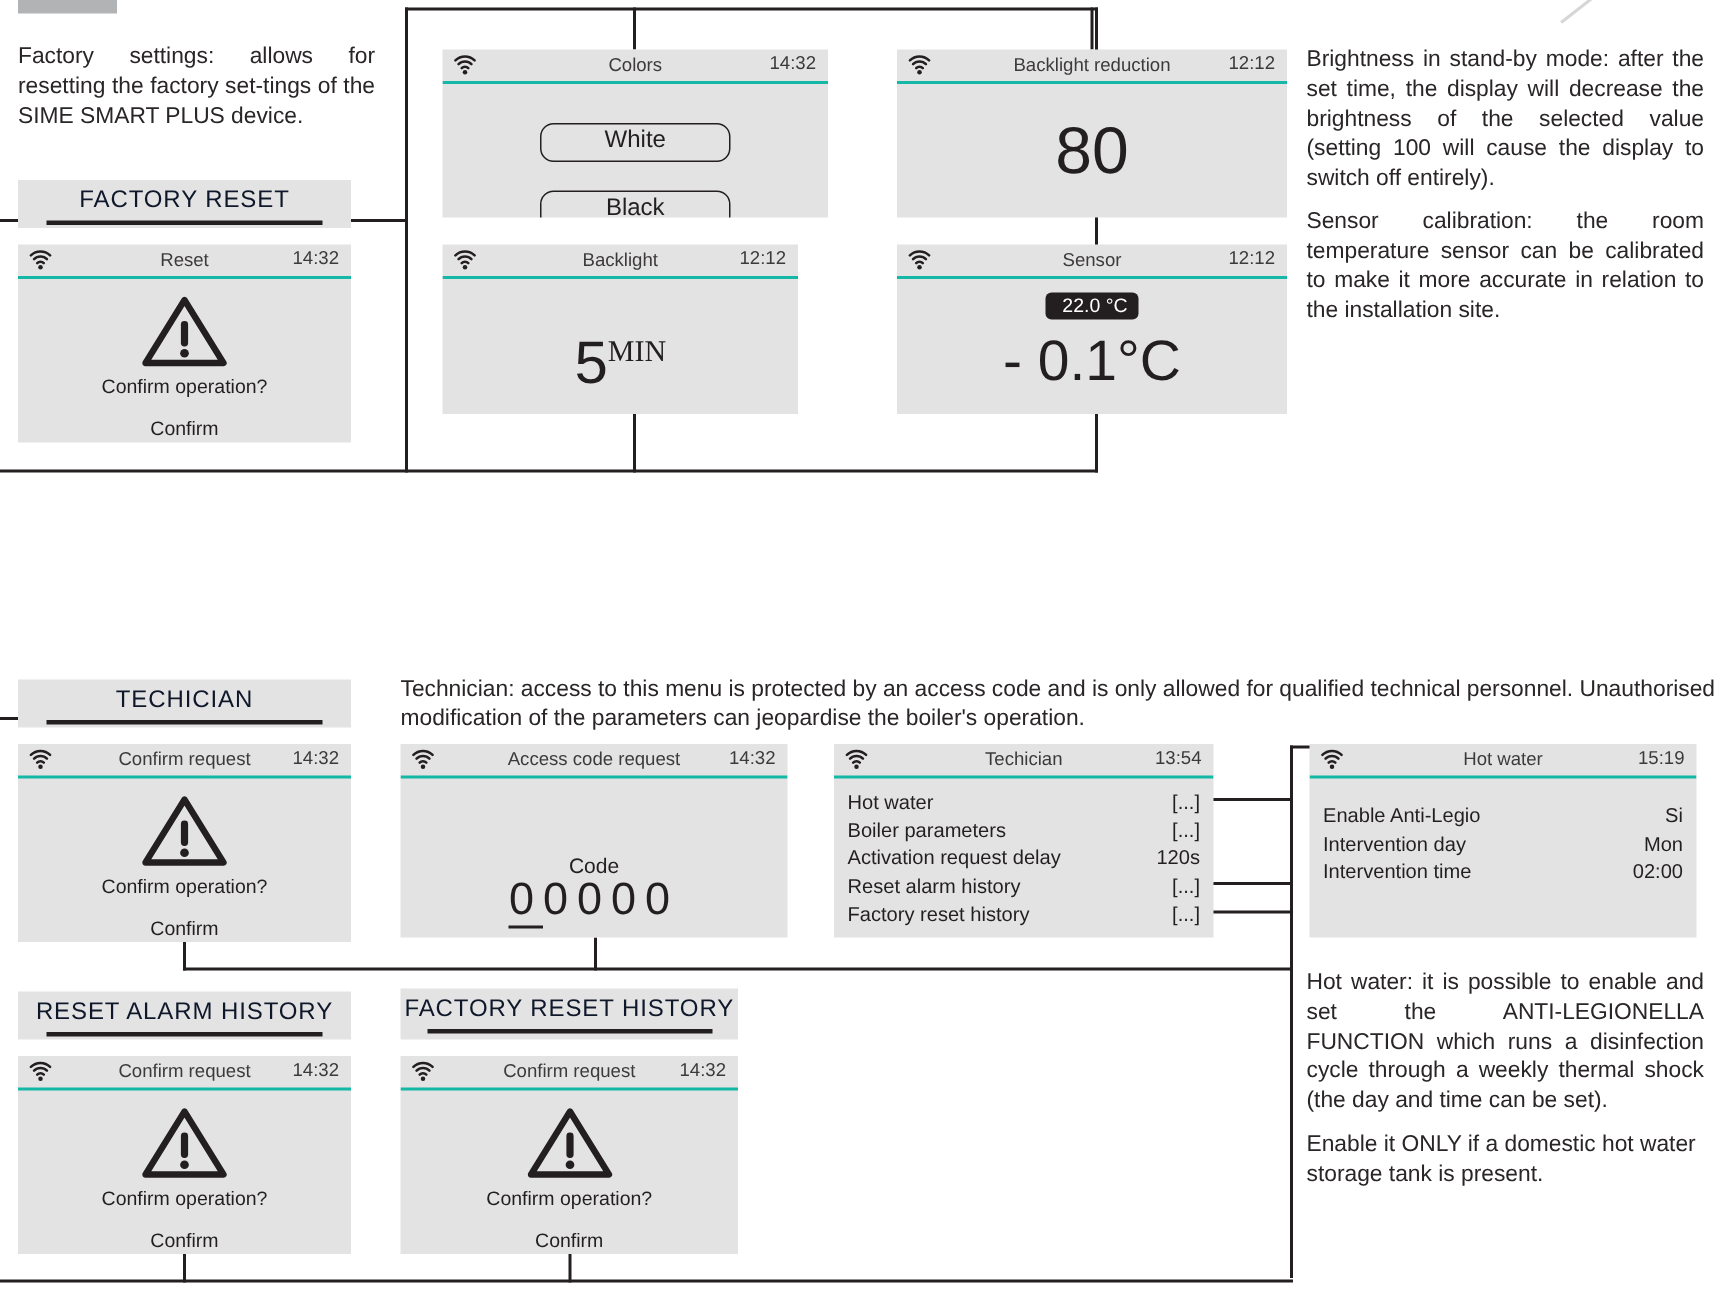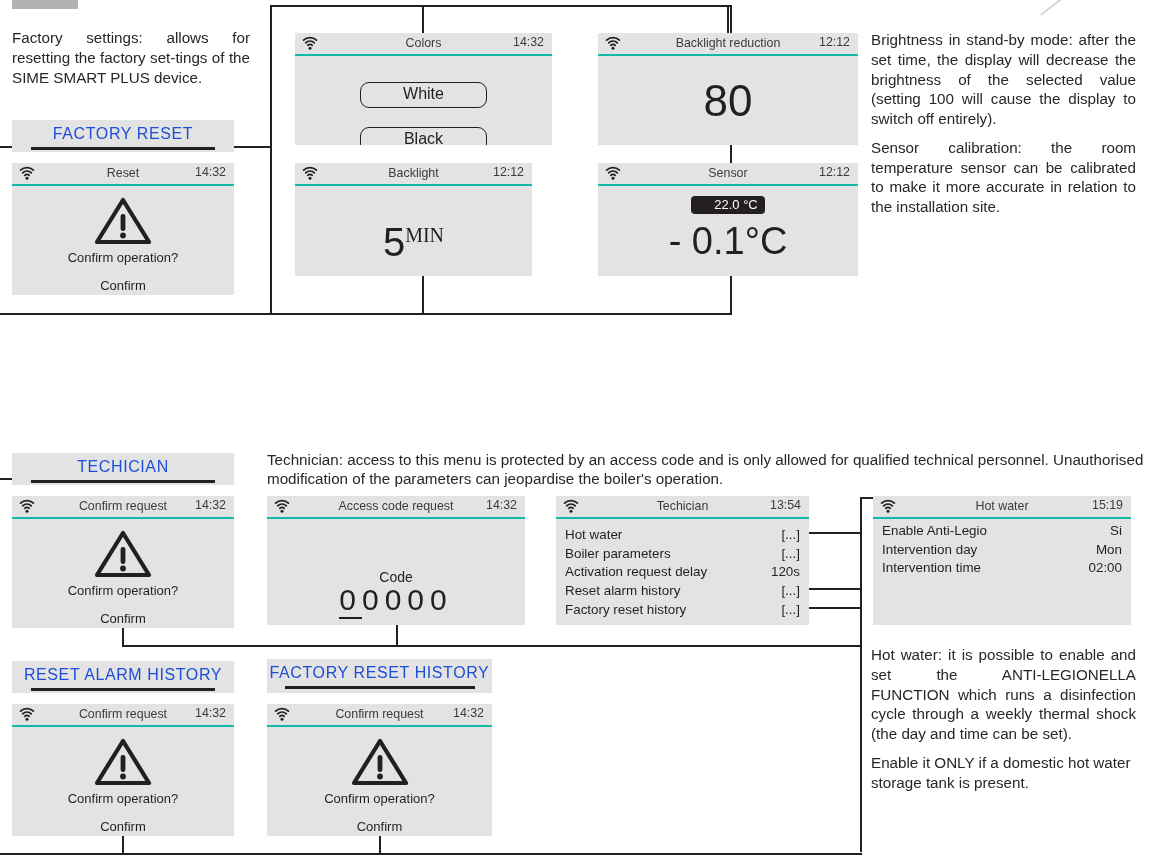--- a/index.html
+++ b/index.html
@@ -18,21 +18,21 @@
   .ln{position:absolute;background:#231f20;}
   .lnh{height:2px;}
   .lnv{width:2px;}
 
   
   .chip{
     position:absolute;background:#e3e3e3;display:flex;flex-direction:column;
     align-items:center;justify-content:flex-start;box-sizing:border-box;
   }
   .chip .chip-t{
-    font-size:16px;color:#1d4ed8;letter-spacing:.6px;padding-top:5px;
+    font-size:16px;color:#0f172a;letter-spacing:.6px;padding-top:5px;
     font-family:"Liberation Sans", sans-serif;
   }
   .chip .chip-rule{height:2.5px;background:#231f20;margin-top:4px;}
 
   
   .scr{
     position:absolute;background:#e3e3e3;box-sizing:border-box;overflow:hidden;
   }
   .scr-hdr{
     position:relative;height:21px;border-bottom:2px solid #14b8a6;
@@ -53,21 +53,21 @@
   .pill{
     border:1.6px solid #231f20;border-radius:9px;height:24px;line-height:22px;
     text-align:center;font-size:16px;color:#231f20;margin:0 auto;width:125px;
   }
 
   
   .bigval{font-size:40px;color:#231f20;text-align:center;font-weight:400;}
   .bigval .unit{font-size:20px;vertical-align:super;letter-spacing:0;font-family:Liberation Serif, serif;}
   .tempchip{
     display:inline-block;background:#231f20;color:#ffffff;font-size:13px;
-    border-radius:4px;padding:1px 7px 2px 23px;
+    border-radius:4px;padding:1px 7px 2px 11px;
   }
 
   
   .mrow{
     position:relative;font-size:13.4px;color:#231f20;line-height:18.7px;
     padding:0 9px 0 9px;
   }
   .mrow .mval{position:absolute;right:9px;top:0;}
 
   
@@ -330,21 +330,21 @@
       <svg width="16" height="16" viewBox="0 0 16 16">
         <path d="M1.6 5.2 A9.2 9.2 0 0 1 14.4 5.2" stroke="#231f20" stroke-width="1.7" fill="none" stroke-linecap="round"></path>
         <path d="M3.7 7.8 A6 6 0 0 1 12.3 7.8" stroke="#231f20" stroke-width="1.7" fill="none" stroke-linecap="round"></path>
         <path d="M5.8 10.4 A3 3 0 0 1 10.2 10.4" stroke="#231f20" stroke-width="1.7" fill="none" stroke-linecap="round"></path>
         <circle cx="8" cy="13.2" r="1.5" fill="#231f20"></circle>
       </svg>
     </span>
     <span class="ttl">Hot water</span>
     <span class="clk">15:19</span>
   </div>
-  <div class="scr-body" style="padding-top:3px;">
+  <div class="scr-body" style="padding-top:16px;">
     <div class="mrow">
       <span>Enable Anti-Legio</span>
       <span class="mval">Si</span>
     </div>
     <div class="mrow">
       <span>Intervention day</span>
       <span class="mval">Mon</span>
     </div>
     <div class="mrow">
       <span>Intervention time</span>

